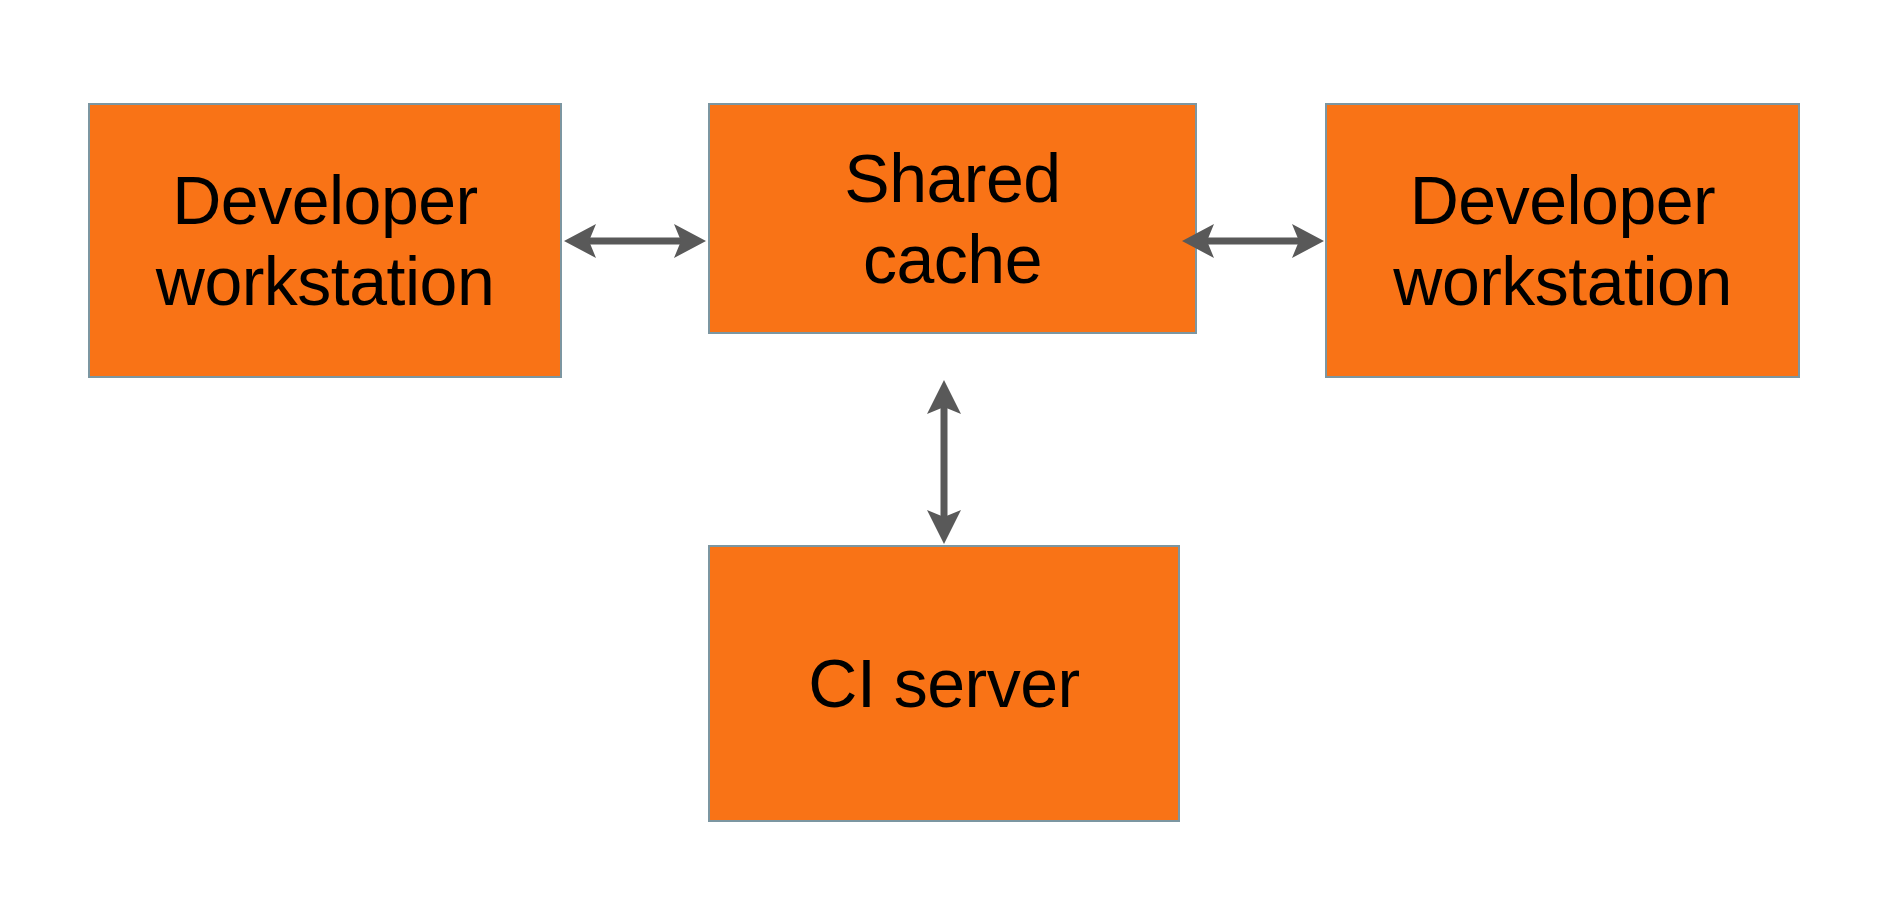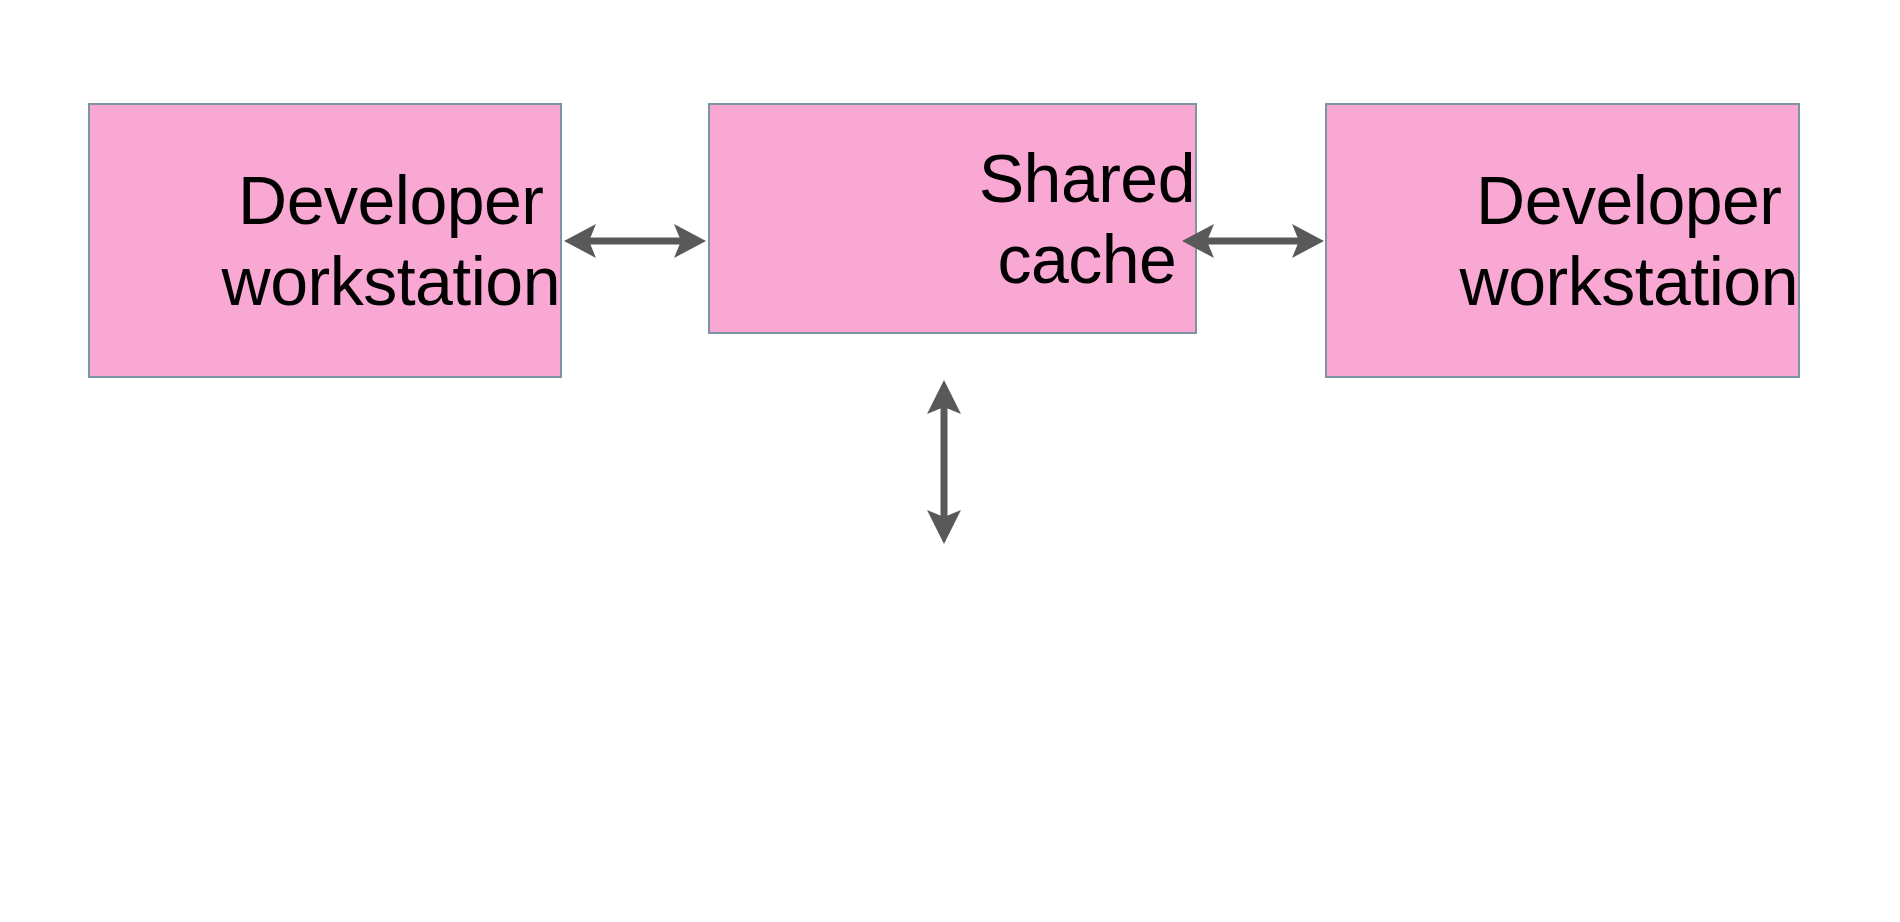--- a/index.html
+++ b/index.html
@@ -14,25 +14,25 @@
   #canvas {
     position: relative;
     width: 1900px;
     height: 922px;
     background: #ffffff;
     overflow: hidden;
   }
   .node {
     position: absolute;
     box-sizing: border-box;
-    background: #f9a8d4;
+    background: #f97316;
     border: 2px solid #7c96a1;
     display: flex;
     align-items: center;
-    justify-content: flex-end;
+    justify-content: center;
     text-align: center;
   }
   .node-label {
     font-family: "Liberation Sans", sans-serif;
     font-size: 68px;
     font-weight: 400;
     line-height: 1.18;
     color: #000000;
     letter-spacing: -0.5px;
     white-space: pre-line;
@@ -87,20 +87,23 @@
   <div class="node" id="node-shared-cache">
     <span class="node-label">Shared
 cache</span>
   </div>
 
   <div class="node" id="node-dev-right">
     <span class="node-label">Developer
 workstation</span>
   </div>
 
+  <div class="node" id="node-ci-server">
+    <span class="node-label">CI server</span>
+  </div>
 
   <svg class="edge" id="edge-left" viewBox="0 0 146 60">
     <line class="edge-line" x1="22" y1="30" x2="124" y2="30"></line>
     <polygon class="edge-head" points="2,30 34,13 27,30 34,47"></polygon>
     <polygon class="edge-head" points="144,30 112,13 119,30 112,47"></polygon>
   </svg>
 
   <svg class="edge" id="edge-right" viewBox="0 0 146 60">
     <line class="edge-line" x1="22" y1="30" x2="124" y2="30"></line>
     <polygon class="edge-head" points="2,30 34,13 27,30 34,47"></polygon>

